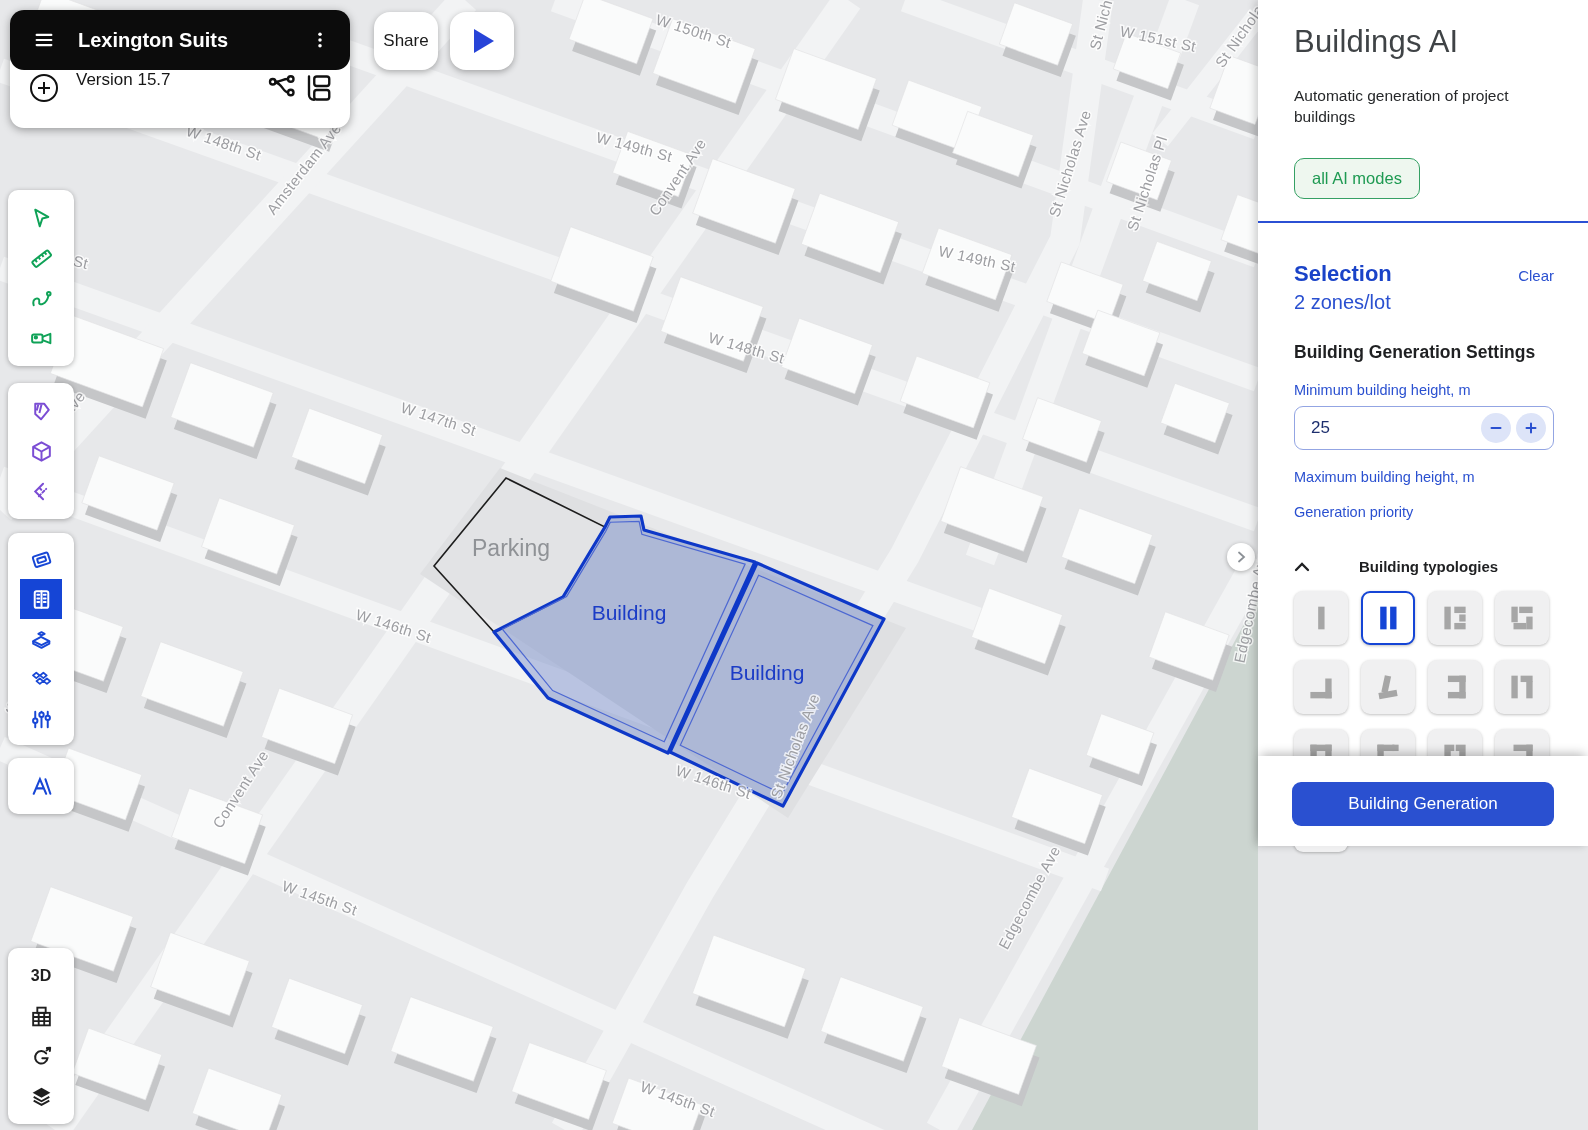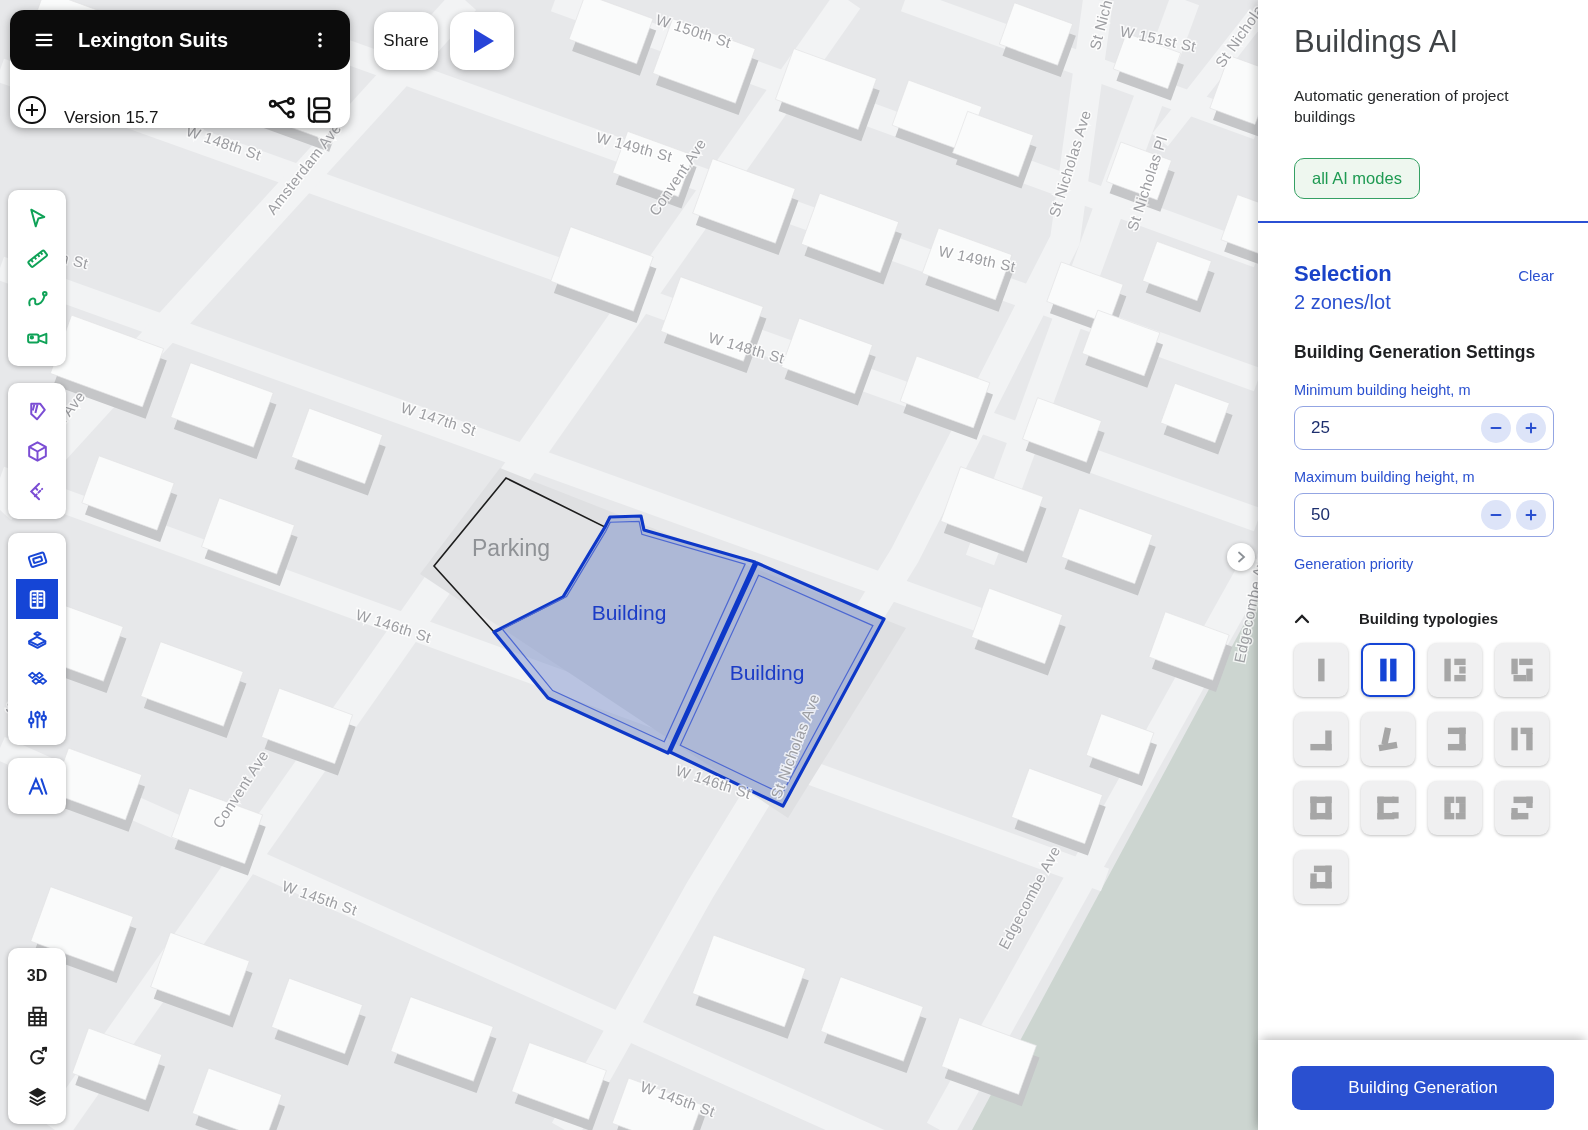--- a/index.html
+++ b/index.html
@@ -9,40 +9,40 @@
   
   #map{position:absolute;left:0;top:0;width:1258px;height:1130px;}
   .street-label{fill:#9d9ea2;font-size:15px;letter-spacing:.4px;paint-order:stroke;stroke:rgba(255,255,255,.75);stroke-width:3px;}
   .zone-label-blue{fill:#1b3cc6;font-size:21px;font-weight:500;}
   .zone-label-gray{fill:#8f9296;font-size:23px;}
 
   
   .project-card{position:absolute;left:10px;top:10px;width:340px;border-radius:14px;box-shadow:0 2px 8px rgba(0,0,0,.35);background:#fff;}
   .card-black{background:#0c0c0c;border-radius:14px;height:60px;display:flex;align-items:center;padding:0 12px 0 16px;color:#fff;}
   .card-black .title{font-size:20px;font-weight:700;margin-left:16px;flex:1;}
-  .card-white{height:58px;display:flex;align-items:flex-end;padding:0 14px 0 4px;border-radius:0 0 14px 14px;}
+  .card-white{height:58px;display:flex;align-items:flex-start;padding:0 14px 0 16px;border-radius:0 0 14px 14px;}
   .card-white .version{font-size:17px;color:#161616;margin-left:14px;flex:1;}
   .iconbtn{display:flex;align-items:center;justify-content:center;width:36px;height:36px;cursor:pointer;background:none;border:none;padding:0;color:#111;}
   .card-black .iconbtn{color:#fff;}
 
   .float-btn{position:absolute;top:12px;height:58px;background:#fff;border:none;border-radius:16px;box-shadow:0 2px 6px rgba(0,0,0,.3);display:flex;align-items:center;justify-content:center;cursor:pointer;}
   .share-btn{left:374px;width:64px;font-size:17px;color:#1b1b1b;}
   .play-btn{left:450px;width:64px;}
   .play-tri{width:0;height:0;border-left:20px solid #2744d8;border-top:12px solid transparent;border-bottom:12px solid transparent;margin-left:4px;}
 
   
-  .toolbar{position:absolute;left:8px;width:58px;background:#fff;border-radius:10px;box-shadow:0 1px 5px rgba(0,0,0,.3);display:flex;flex-direction:column;align-items:center;padding:8px 0;}
+  .toolbar{position:absolute;left:8px;width:66px;background:#fff;border-radius:10px;box-shadow:0 1px 5px rgba(0,0,0,.3);display:flex;flex-direction:column;align-items:center;padding:8px 0;}
   .toolbar .tool{width:42px;height:40px;display:flex;align-items:center;justify-content:center;cursor:pointer;position:relative;}
   .tool.green{color:#0fa257;} .tool.purple{color:#7b4dd4;} .tool.blue{color:#1847d6;} .tool.dark{color:#1f1f1f;}
   .tool.active{background:#1545d6;color:#fff;}
   .tb1{top:190px;} .tb2{top:383px;} .tb3{top:533px;padding:6px 0;} .tb4{top:758px;} .tb5{top:948px;}
   .label-3d{font-size:16px;font-weight:700;color:#1f1f1f;}
 
   
-  .panel{position:absolute;left:1258px;top:0;width:330px;height:1130px;background:#fff;box-shadow:-3px 0 8px rgba(0,0,0,.18);box-sizing:border-box;padding:0 34px 12px 36px;}
+  .panel{position:absolute;left:1258px;top:0;width:330px;height:846px;background:#fff;box-shadow:-3px 0 8px rgba(0,0,0,.18);box-sizing:border-box;padding:0 34px 12px 36px;}
   .panel-title{font-size:31px;font-weight:400;color:#3f4346;margin-top:24px;letter-spacing:.2px;}
   .panel-sub{font-size:15.5px;color:#26282a;line-height:1.35;margin-top:26px;width:230px;}
   .chip{display:inline-block;margin-top:30px;border:1.5px solid #35a064;background:#eef7ef;color:#1e9a52;font-size:16.5px;border-radius:10px;padding:10px 17px;cursor:pointer;}
   .divider{height:2.5px;background:#2b50d4;margin:22px -34px 0 -36px;}
   .sel-row{display:flex;justify-content:space-between;align-items:baseline;margin-top:38px;}
   .sel-head{font-size:22px;font-weight:700;color:#1a43c8;}
   .clear-link{font-size:15px;color:#2a50d0;cursor:pointer;}
   .sel-count{font-size:20px;color:#2a50d0;margin-top:4px;}
   .settings-head{font-size:17.5px;font-weight:700;color:#1f2022;margin-top:28px;}
   .field-label{font-size:14.5px;color:#2a50d0;margin-top:19px;}
@@ -552,33 +552,20 @@
           </svg>
         </button>
       <button class="step-btn">
           <svg width="14" height="14" viewBox="0 0 14 14" stroke="currentColor" stroke-width="2" stroke-linecap="round">
             <path d="M2.5 7h9M7 2.5v9"></path>
           </svg>
         </button>
     </div>
 
     <div class="field-label">Maximum building height, m</div>
-    <div class="input-box">
-      <span class="val">50</span>
-      <button class="step-btn">
-          <svg width="14" height="14" viewBox="0 0 14 14" stroke="currentColor" stroke-width="2" stroke-linecap="round">
-            <path d="M2.5 7h9"></path>
-          </svg>
-        </button>
-      <button class="step-btn">
-          <svg width="14" height="14" viewBox="0 0 14 14" stroke="currentColor" stroke-width="2" stroke-linecap="round">
-            <path d="M2.5 7h9M7 2.5v9"></path>
-          </svg>
-        </button>
-    </div>
 
     <div class="field-label">Generation priority</div>
 
     <div class="typ-head">
       <svg width="16" height="10" viewBox="0 0 16 10" fill="none" stroke="#1f2022" stroke-width="2.3" stroke-linecap="round">
           <path d="M2 8 8 2l6 6"></path>
         </svg>
       <span class="txt">Building typologies</span>
     </div>
     <div class="typ-grid" id="typ-grid">

